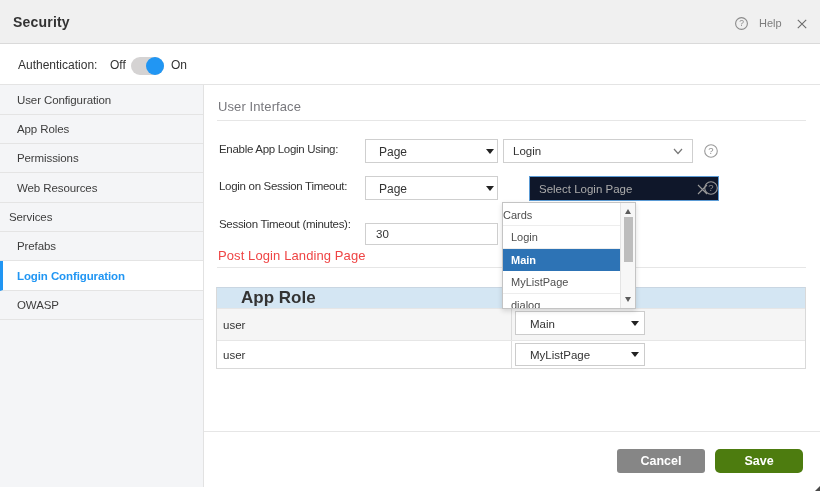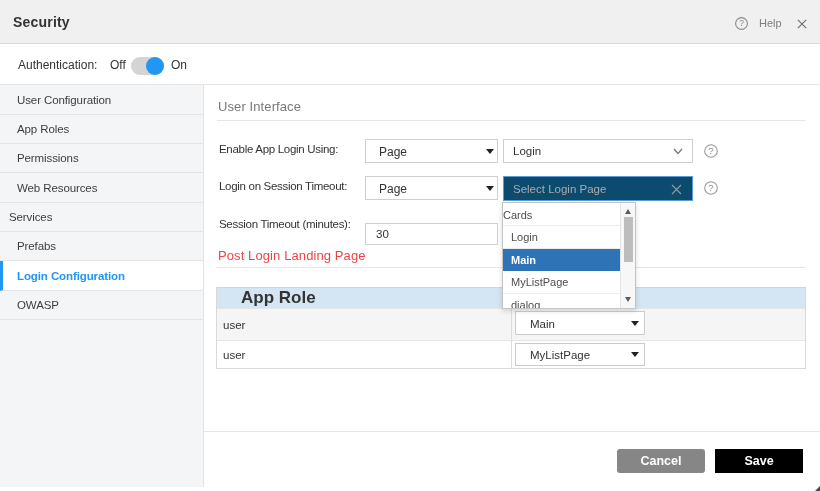--- a/index.html
+++ b/index.html
@@ -61,21 +61,21 @@
 <svg class="abs" style="left:704px;top:143.5px" width="14" height="14" viewBox="0 0 14 14">
   <circle cx="7" cy="7" r="6.3" fill="none" stroke="#9a9a9a" stroke-width="1.1"></circle>
   <text x="7" y="10.4" font-size="9.5" fill="#8f8f8f" text-anchor="middle" font-family="Liberation Sans">?</text>
 </svg>
 
 <div class="abs flbl" style="left:219px;top:180px">Login on Session Timeout:</div>
 <div class="abs" style="left:365px;top:176px;width:133px;height:24px;border:1px solid #cfcfcf;background:#fff">
   <div class="abs" style="left:13px;top:5px;font-size:12px;color:#333">Page</div>
   <div class="abs" style="right:3px;top:9px;width:0;height:0;border-left:4px solid transparent;border-right:4px solid transparent;border-top:5px solid #222"></div>
 </div>
-<div class="abs" style="left:503px;top:176px;width:190px;height:25px;border:1px solid #5b9bd5;background:#0c4a6e">
+<div class="abs" style="left:529px;top:176px;width:190px;height:25px;border:1px solid #5b9bd5;background:#0f172a">
   <div class="abs" style="left:9px;top:6px;font-size:11.5px;color:#ababab">Select Login Page</div>
   <svg class="abs" style="right:10px;top:6.5px" width="11" height="11" viewBox="0 0 11 11">
       <path d="M1 1 L10 10 M10 1 L1 10" stroke="#9a9a9a" stroke-width="1.1" fill="none"></path>
     </svg>
 </div>
 <svg class="abs" style="left:704px;top:180.5px" width="14" height="14" viewBox="0 0 14 14">
   <circle cx="7" cy="7" r="6.3" fill="none" stroke="#9a9a9a" stroke-width="1.1"></circle>
   <text x="7" y="10.4" font-size="9.5" fill="#8f8f8f" text-anchor="middle" font-family="Liberation Sans">?</text>
 </svg>
 
@@ -123,17 +123,17 @@
 
   <div class="abs" style="right:0;top:0;width:15px;height:105px;background:#f7f7f7;border-left:1px solid #e4e4e4">
     <div class="abs" style="left:3.5px;top:6px;width:0;height:0;border-left:3.5px solid transparent;border-right:3.5px solid transparent;border-bottom:5px solid #5c5c5c"></div>
     <div class="abs" style="left:2.5px;top:14px;width:9px;height:45px;background:#bdbdbd"></div>
     <div class="abs" style="left:3.5px;bottom:6px;width:0;height:0;border-left:3.5px solid transparent;border-right:3.5px solid transparent;border-top:5px solid #5c5c5c"></div>
   </div>
 </div>
 
 <div class="abs" style="left:204px;top:431px;width:616px;height:1px;background:#e6e6e6"></div>
 <div class="abs" style="left:617px;top:449px;width:88px;height:24px;background:#868686;border-radius:3px;display:flex;align-items:center;justify-content:center;font-size:12.5px;font-weight:bold;color:#fff">Cancel</div>
-<div class="abs" style="left:715px;top:449px;width:88px;height:24px;background:#000000;border-radius:0;display:flex;align-items:center;justify-content:center;font-size:12.5px;font-weight:bold;color:#fff">Save</div>
+<div class="abs" style="left:715px;top:449px;width:88px;height:24px;background:#4d7c0f;border-radius:5px;display:flex;align-items:center;justify-content:center;font-size:12.5px;font-weight:bold;color:#fff">Save</div>
 
 <svg class="abs" style="left:815px;top:486px" width="5" height="5" viewBox="0 0 5 5">
     <path d="M5 0 L5 5 L0 5 Z" fill="#4a4a4a"></path>
   </svg>
 
 </body></html>

